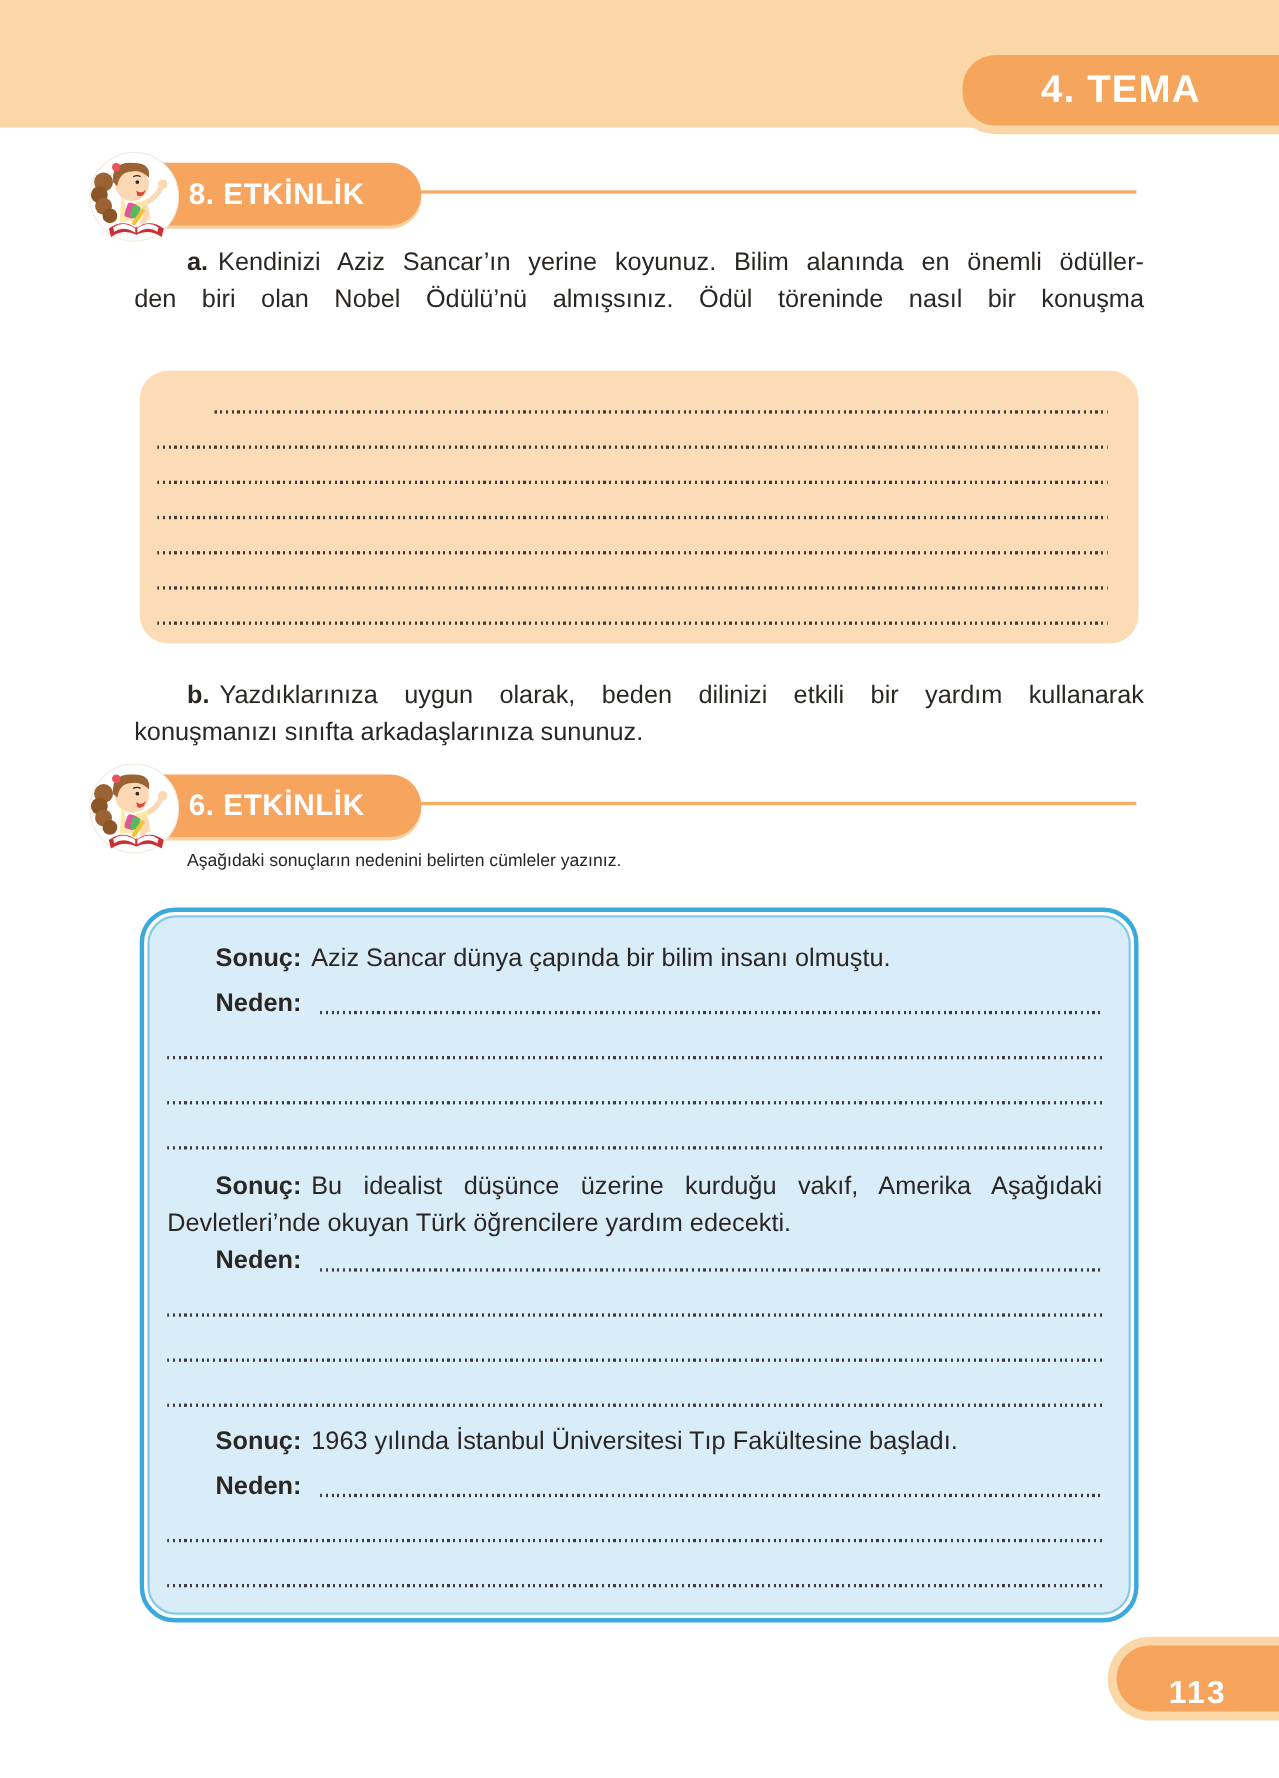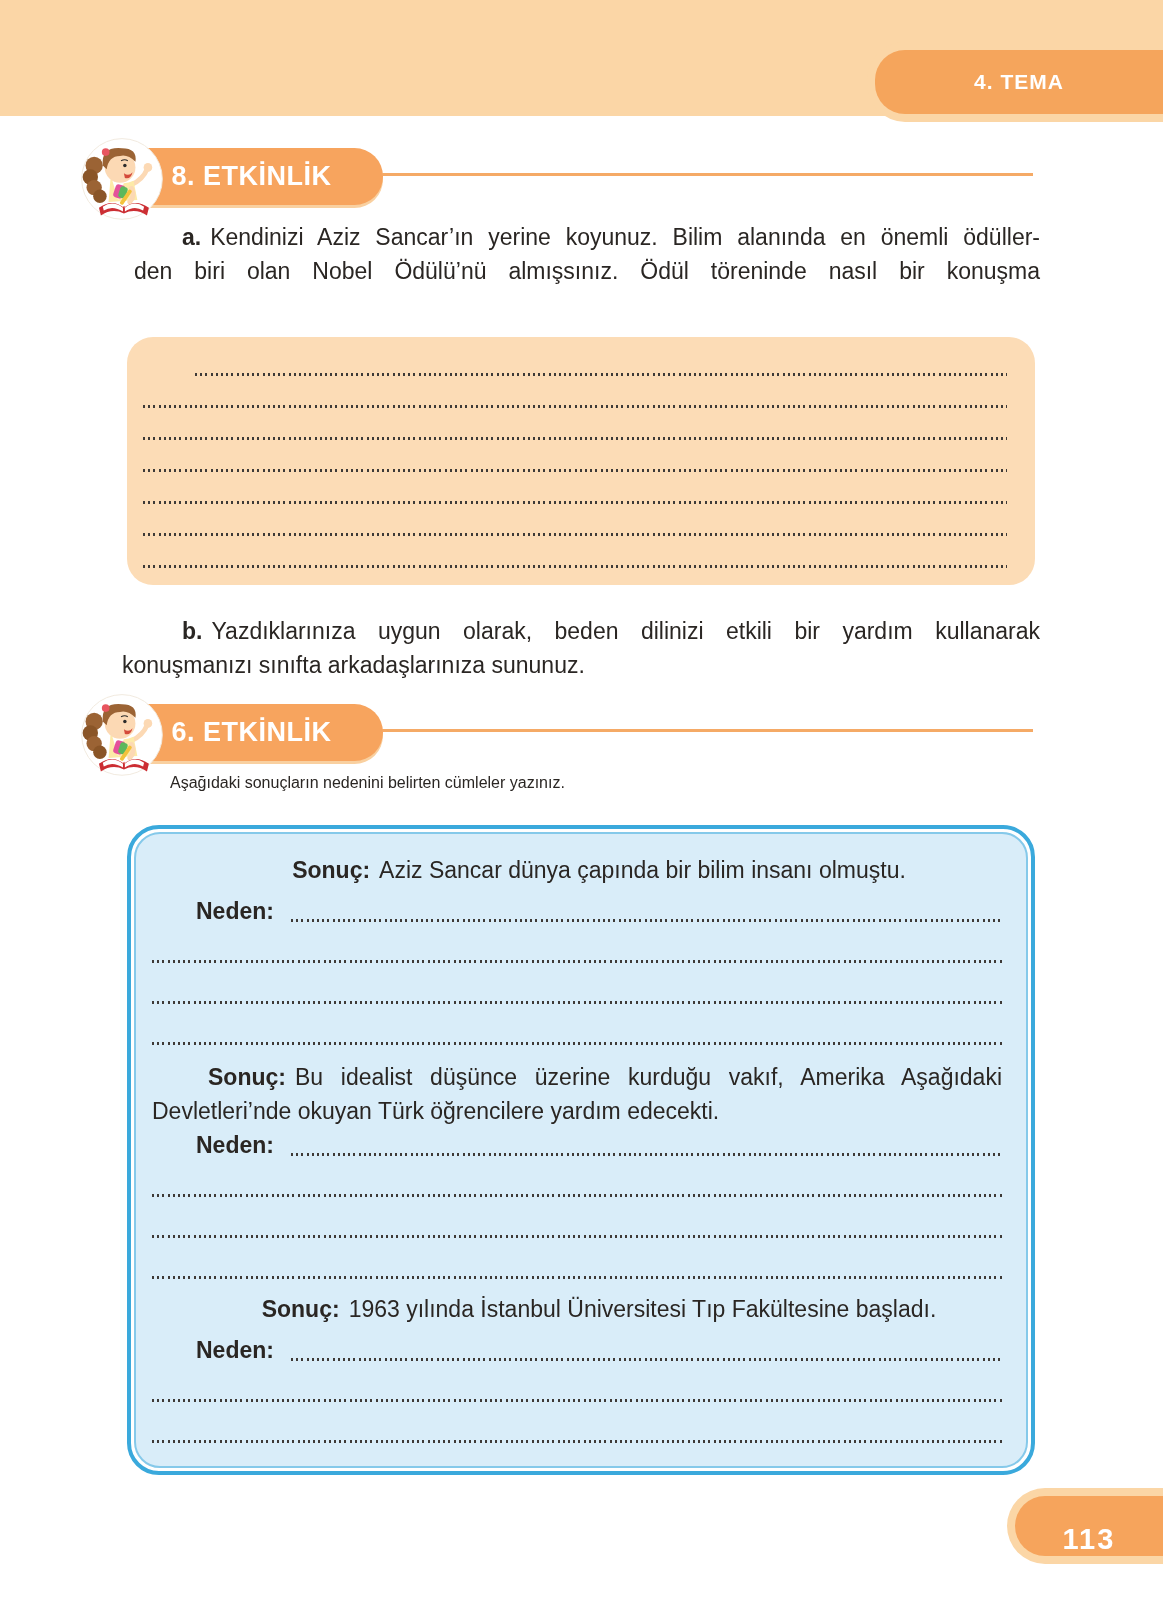--- a/index.html
+++ b/index.html
@@ -13,39 +13,39 @@
   
   .top-band { position:absolute; left:0; top:0; width:1163px; height:116px; background:#fbd6a6; }
   .tema-ring {
     position:absolute; right:0; top:42px; width:296px; height:80px;
     background:#fbd6a6; border-radius:38px 0 0 38px;
   }
   .tema-inner {
     position:absolute; left:8px; top:8px; right:0; bottom:8px;
     background:#f5a55c; border-radius:30px 0 0 30px;
     display:flex; align-items:center; justify-content:center;
-    color:#ffffff; font-size:21px; font-weight:700; letter-spacing:1px;
+    color:#ffffff; font-size:35px; font-weight:700; letter-spacing:1px;
   }
 
   
   .act-header { position:absolute; left:0; width:1163px; height:96px; }
   .act-pill {
     position:absolute; left:120px; top:18px; width:263px; height:57px;
     background:#f7a45e; border-radius:30px;
     box-shadow:0 3px 0 #f9d0a0;
     display:flex; align-items:center; justify-content:center;
     color:#ffffff; font-size:27px; font-weight:700; letter-spacing:.5px;
   }
   .act-line { position:absolute; left:381px; top:43px; width:652px; height:3px; background:#f5aa66; }
   .act-icon { position:absolute; left:74px; top:-2px; width:96px; height:98px; }
 
   
   .para { position:absolute; left:122px; width:918px; font-size:23px; line-height:34px; }
   .pline { display:block; }
-  .jl { text-align:justify; text-align-last:justify;margin-left:12px; }
+  .jl { text-align:justify; text-align-last:justify; }
   .ind { padding-left:48px; }
   .para b { font-weight:700; margin-right:9px; }
 
   .instruction { position:absolute; left:170px; top:774px; font-size:16px; }
 
   
   .dots-bg {
     background-image:repeating-linear-gradient(90deg,#3e3a37 0,#3e3a37 2px,transparent 2px,transparent 5.2px);
     background-repeat:no-repeat; background-size:100% 3px;
   }
@@ -65,21 +65,21 @@
     box-sizing:border-box; border:4px solid #3aa9dc; border-radius:32px;
     background:#ffffff; padding:3px;
   }
   .blue-inner {
     box-sizing:border-box; width:100%; height:100%;
     border:2px solid #85c9ea; border-radius:26px; background:#d9edf9;
     padding:16px 24px 10px 16px; overflow:hidden;
   }
   .row { font-size:23px; }
   .row-line { height:41px; line-height:41px; }
-  .lbl-indent { padding-left:44px;text-align:center; }
+  .lbl-indent { padding-left:44px; }
   .blue-inner b { font-weight:700; margin-right:9px; }
   .sonuc-2l { line-height:34px; padding-top:5px; height:70px; box-sizing:border-box; }
   .neden-row { display:flex; height:41px; line-height:41px; }
   .neden-fill { flex:1; margin-left:8px; background-position:left calc(100% - 10px); }
   .dot-row { height:41px; background-position:left calc(100% - 10px); }
 
   
   .pagenum-ring {
     position:absolute; right:0; top:1488px; width:156px; height:76px;
     background:#fbd6a6; border-radius:38px 0 0 38px;

